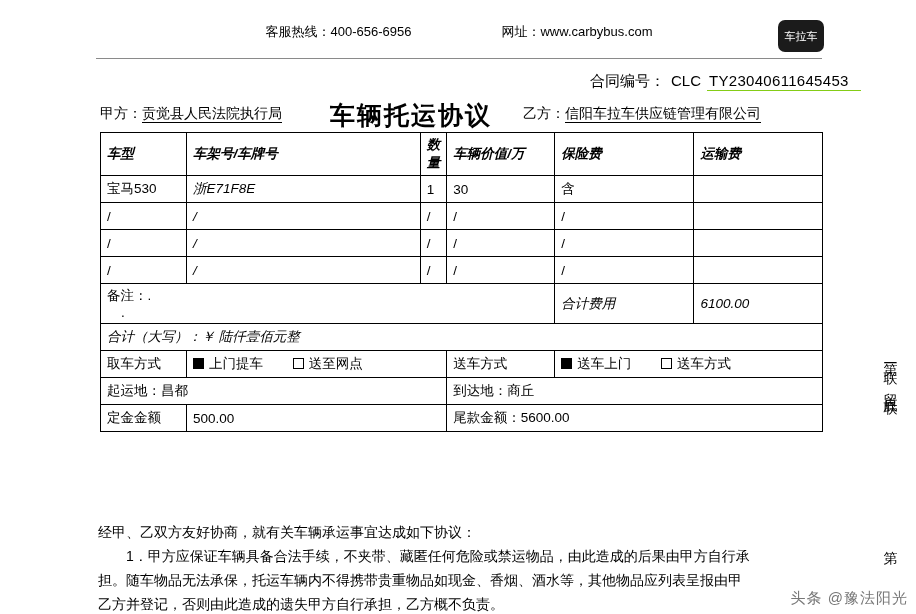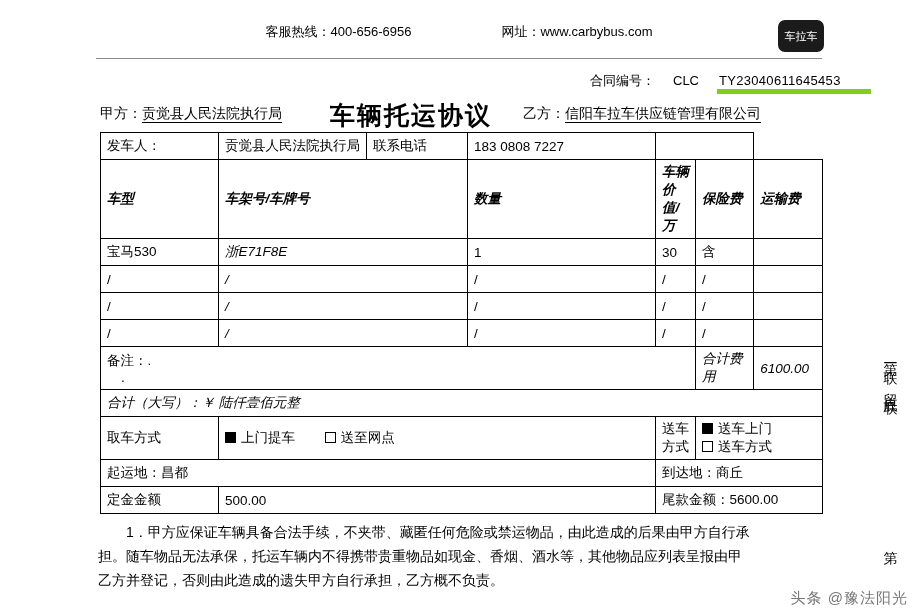--- a/index.html
+++ b/index.html
@@ -69,28 +69,28 @@
     font-size: 25px;
     font-weight: bold;
     letter-spacing: 2px;
     font-family: "Liberation Sans", sans-serif;
     margin-top: 36px;
   }
   .contract-no {
     position: absolute;
     left: 590px;
     top: 72px;
-    font-size: 13px;
+    font-size: 15px;
     display: flex;
     align-items: baseline;
-    gap: 18px;
+    gap: 6px;
     font-family: "Liberation Sans", sans-serif;
   }
   .contract-no .value {
-    border-bottom: 5px solid #84cc16;
+    border-bottom: 1px solid #84cc16;
     padding: 0 2px 1px 2px;
     min-width: 150px;
     font-family: "Liberation Sans", sans-serif;
     letter-spacing: 0.3px;
   }
   
   .party-a {
     position: absolute;
     left: 100px;
     top: 105px;
@@ -199,27 +199,20 @@
 
   <div class="party-a">
     <span>甲方：</span><span class="val">贡觉县人民法院执行局</span>
   </div>
   <div class="party-b">
     <span>乙方：</span><span class="val">信阳车拉车供应链管理有限公司</span>
   </div>
 
   <table class="tbl">
     <tbody>
-        <tr>
-      <td style="width:105px">发车人：</td>
-      <td style="width:120px" class="nowrap">贡觉县人民法院执行局</td>
-      <td style="width:88px">联系电话</td>
-      <td style="width:175px">183 0808 7227</td>
-      <td colspan="2"></td>
-    </tr>
     <tr>
       <td class="c b">车型</td>
       <td class="c b" colspan="2">车架号/车牌号</td>
       <td style="width:0" class="c b">数量</td>
       <td class="c b">车辆价值/万</td>
       <td class="c b">保险费</td>
       <td class="c b">运输费</td>
     </tr>
 
     <tr>
@@ -297,20 +290,21 @@
       <td>定金金额</td>
       <td colspan="3">500.00</td>
       <td colspan="3">
         <span>尾款金额：</span><span>5600.00</span>
       </td>
     </tr>
   </tbody>
     </table>
 
   <div class="terms">
+    <p>经甲、乙双方友好协商，就有关车辆承运事宜达成如下协议：</p>
     <p class="indent">1．甲方应保证车辆具备合法手续，不夹带、藏匿任何危险或禁运物品，由此造成的后果由甲方自行承</p>
     <p>担。随车物品无法承保，托运车辆内不得携带贵重物品如现金、香烟、酒水等，其他物品应列表呈报由甲</p>
     <p>乙方并登记，否则由此造成的遗失甲方自行承担，乙方概不负责。</p>
   </div>
 
   <div class="side side1">第一联：留底联</div>
   <div class="side side2">第</div>
 
   <div class="watermark">头条 @豫法阳光</div>
 </div>

